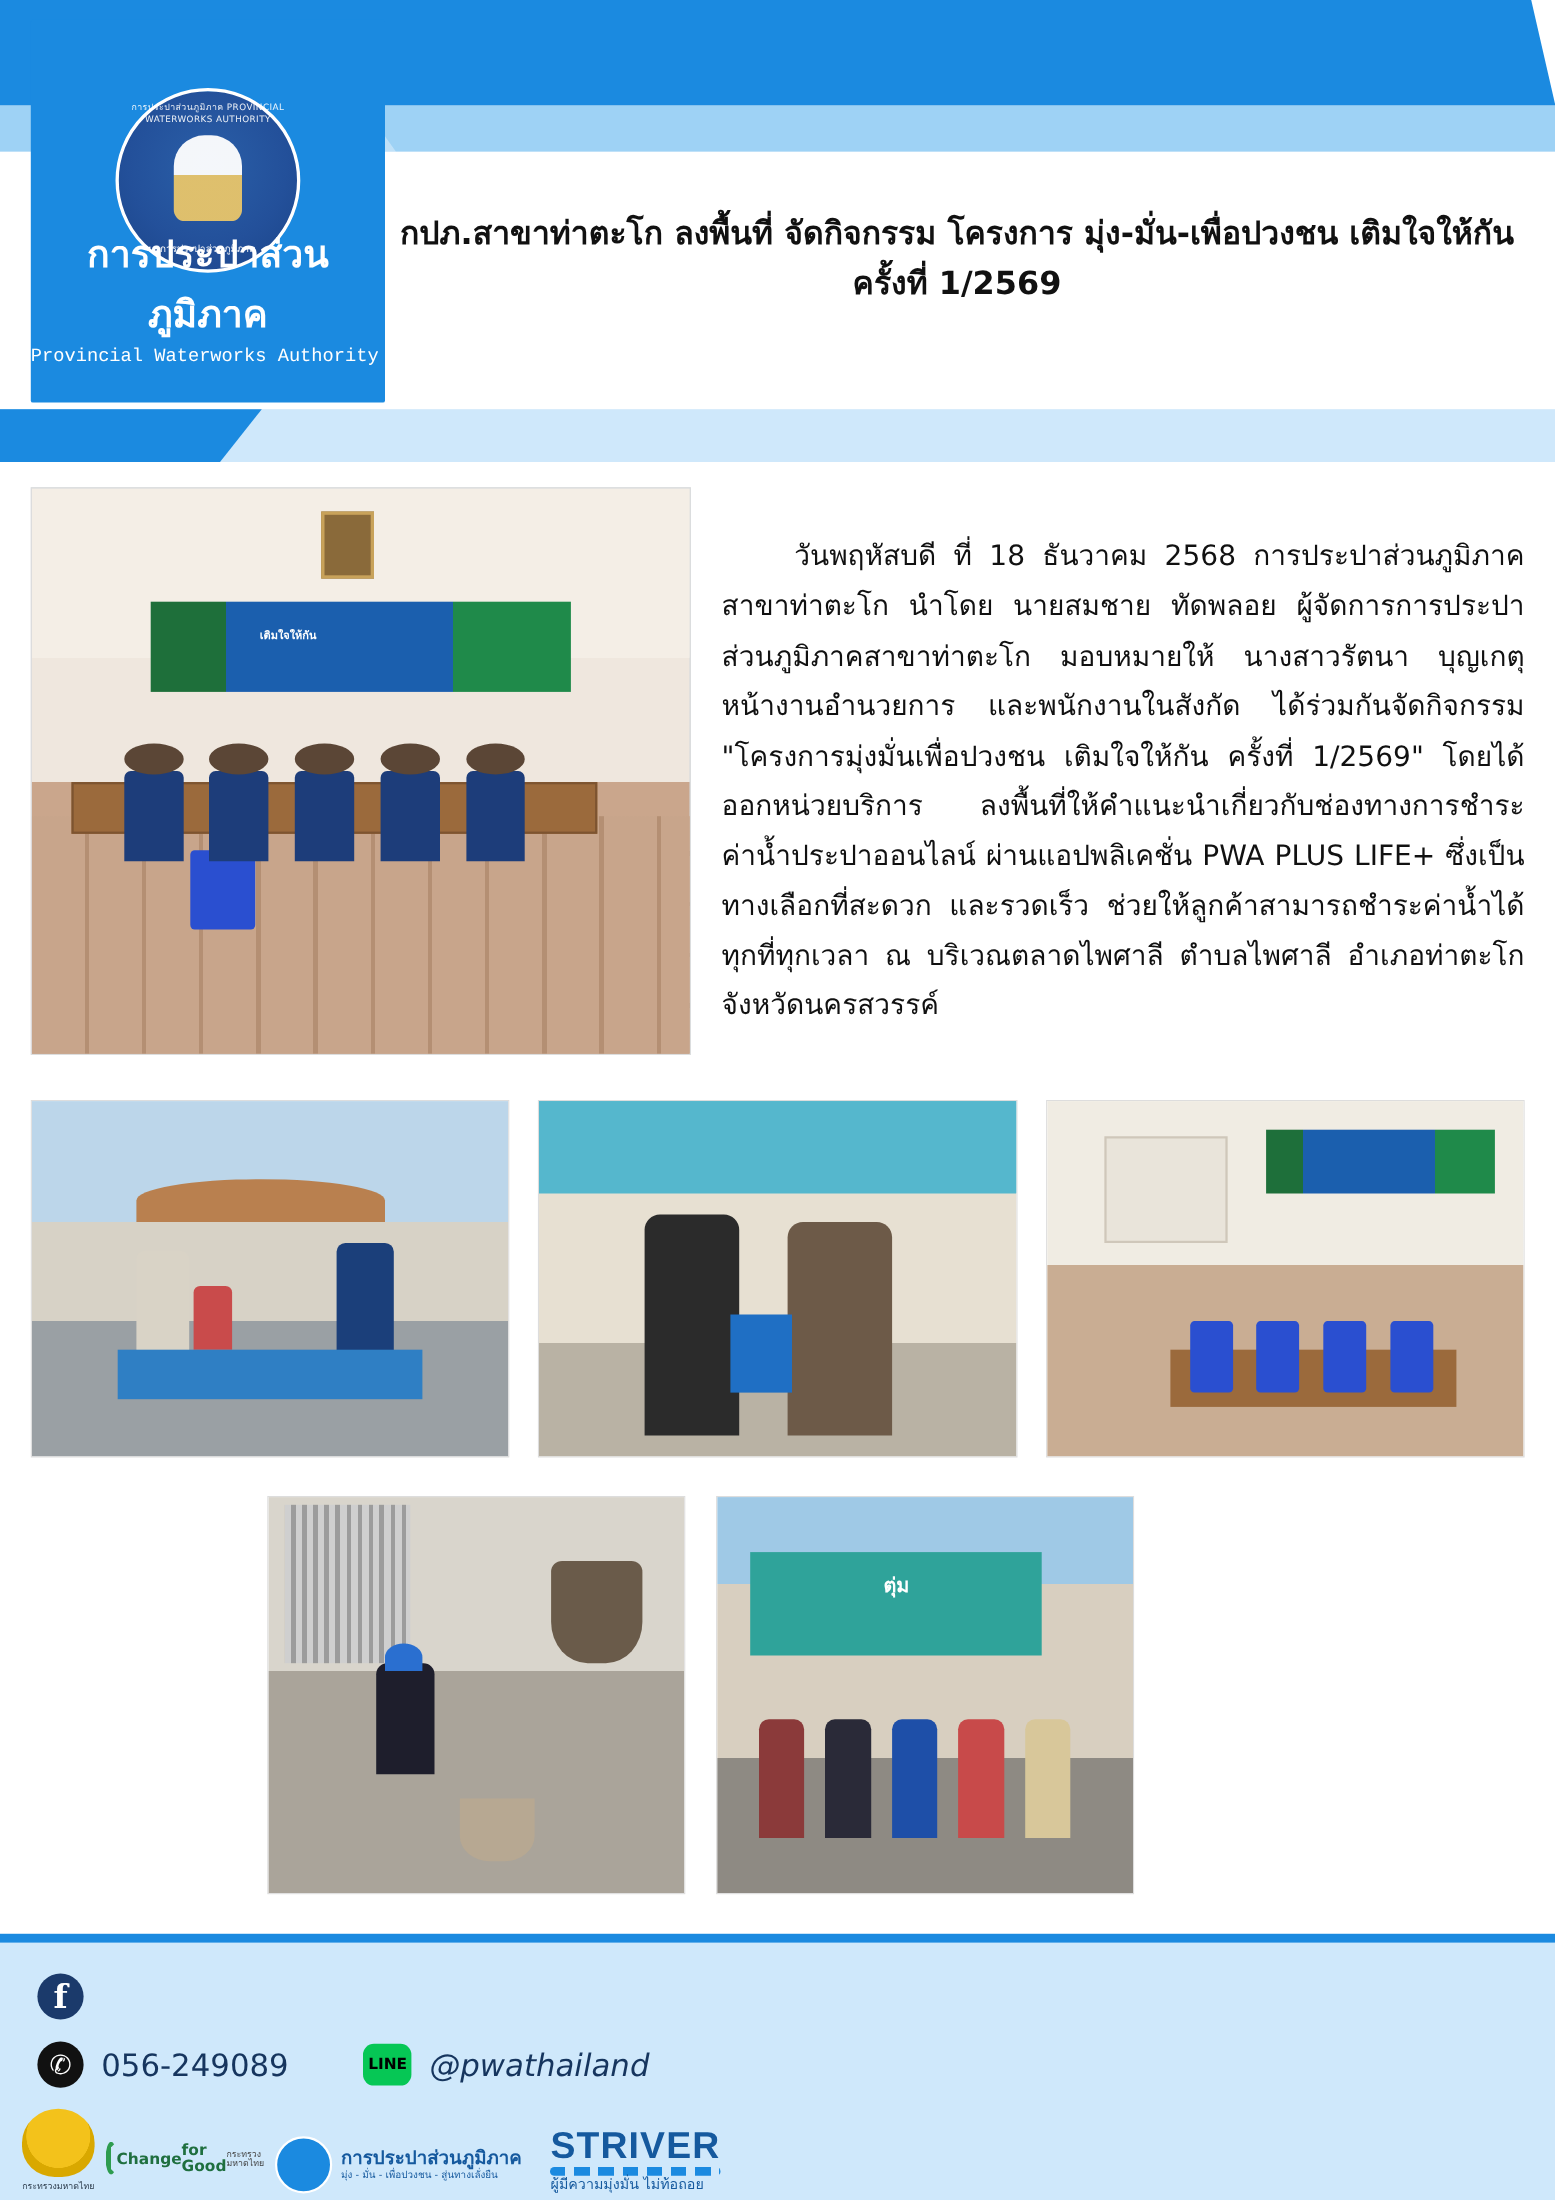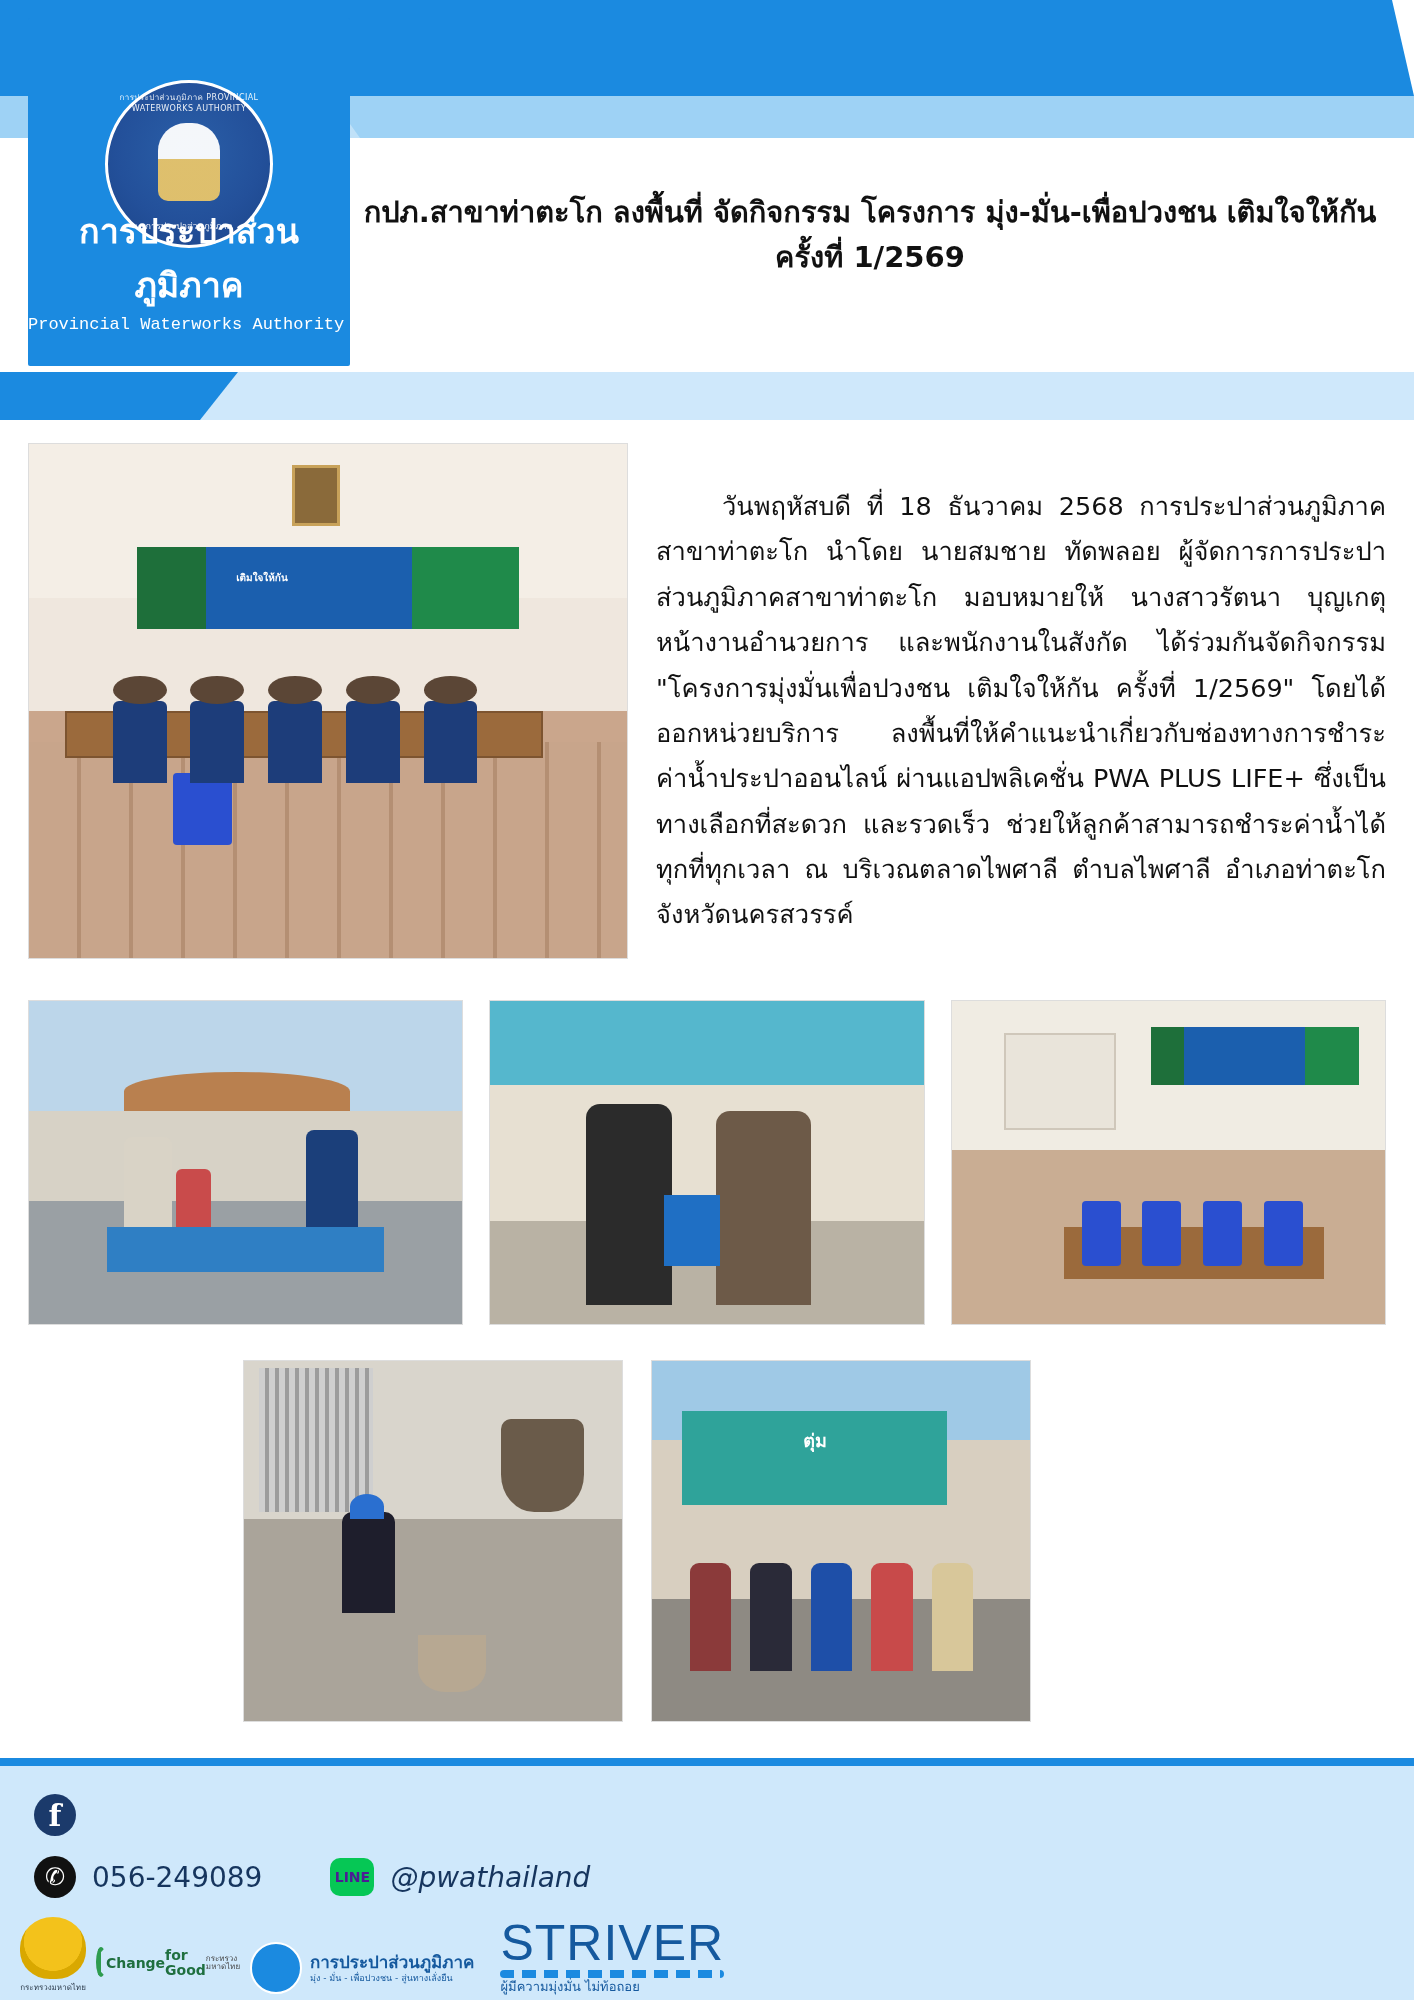--- a/index.html
+++ b/index.html
@@ -245,21 +245,21 @@
   }
   .phone-icon {
     width: 42px; height: 42px; border-radius: 50%;
     background: #111111; color: #ffffff;
     display: flex; align-items: center; justify-content: center;
     font-size: 24px;
   }
   .phone-label { font-size: 28px; color: #16355e; margin-right: 52px; }
   .line-icon {
     width: 44px; height: 38px; border-radius: 10px;
-    background: #06c755; color: #4c1d95;
+    background: #06c755; color: #000000;
     display: flex; align-items: center; justify-content: center;
     font-size: 14px; font-weight: bold;
   }
   .line-label { font-size: 28px; color: #16355e; font-style: italic; }
 
   .logo-strip {
     position: absolute;
     bottom: 6px; left: 20px;
     display: flex; align-items: flex-end; gap: 26px;
   }
@@ -285,21 +285,21 @@
   .pwa-mini { display: flex; align-items: center; gap: 8px; }
   .pwa-mini .badge {
     width: 52px; height: 52px; border-radius: 50%;
     background: #1b8ae0; border: 2px solid #ffffff;
   }
   .pwa-mini .txt { line-height: 1.15; }
   .pwa-mini .txt .t1 { font-size: 17px; font-weight: bold; color: #15599e; }
   .pwa-mini .txt .t2 { font-size: 9px; color: #15599e; }
   .striver { line-height: 1.05; }
   .striver .s1 {
-    font-size: 50px; font-weight: normal; color: #15599e;
+    font-size: 34px; font-weight: bold; color: #15599e;
     letter-spacing: 1px; font-family: "Liberation Sans", sans-serif;
   }
   .striver .wave {
     height: 8px;
     background: repeating-linear-gradient(90deg, #1b8ae0 0 14px, #cfe8fb 14px 22px);
     border-radius: 4px;
     margin: 1px 0 2px 0;
   }
   .striver .s2 { font-size: 13px; color: #15599e; }
 

